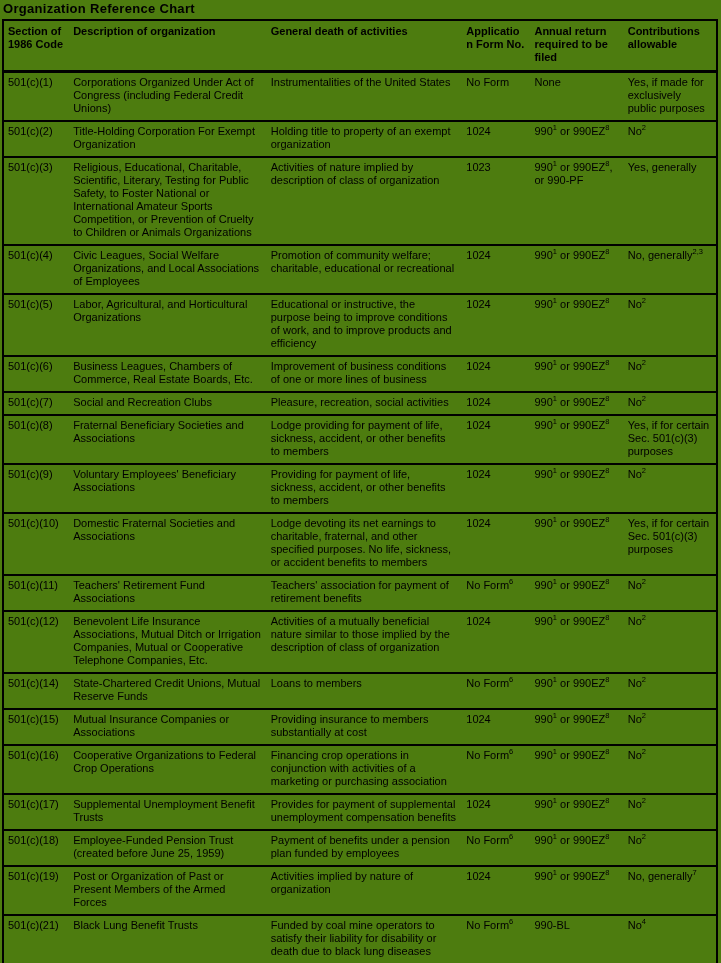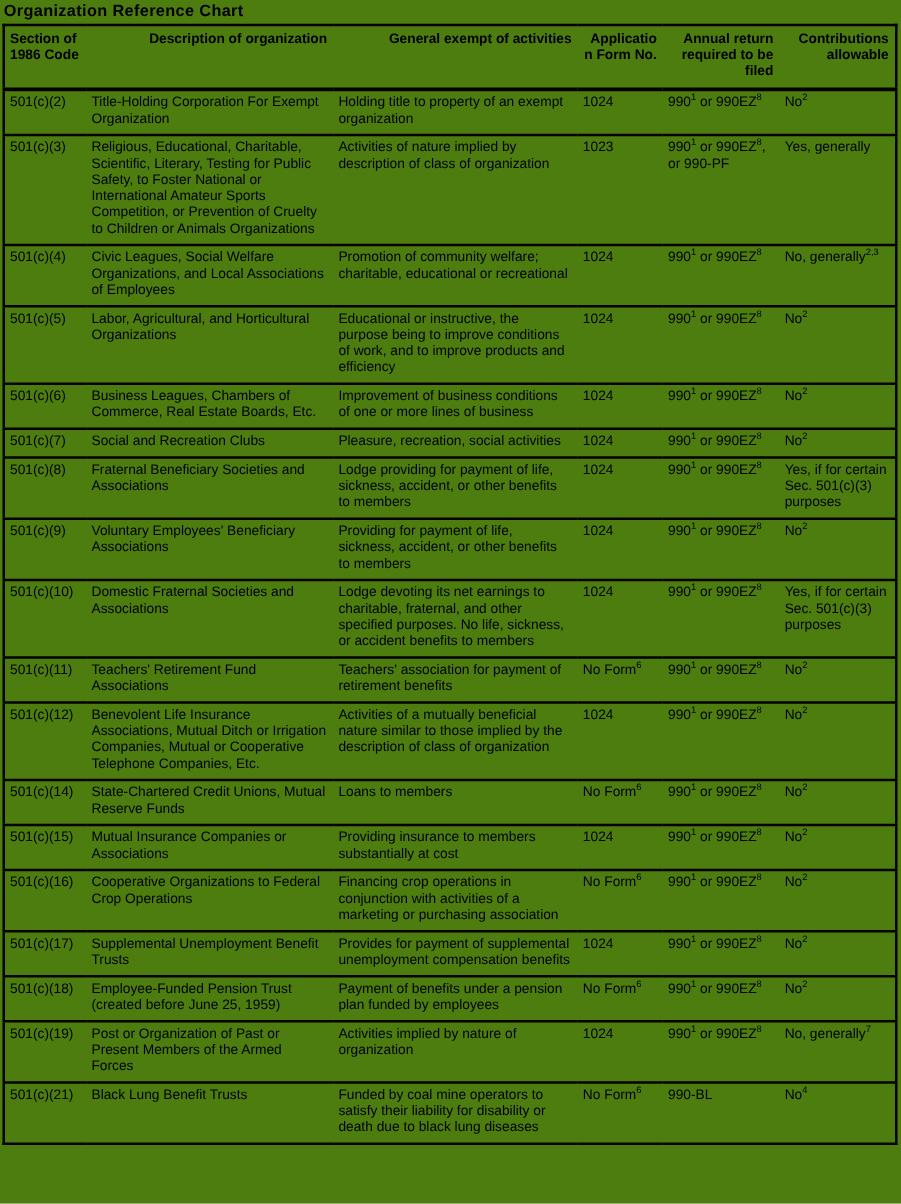--- a/index.html
+++ b/index.html
@@ -36,21 +36,21 @@
     vertical-align: top;
     text-align: left;
     font-size: 11px;
     line-height: 13px;
     padding: 3px 5px 5px 4px;
     overflow: hidden;
     word-wrap: break-word;
   }
   .ref-table thead th {
     font-weight: bold;
-    text-align: right;
+    text-align: left;
     border-bottom: 3px solid #000000;
     padding-top: 4px;
     padding-bottom: 6px;
   }
   .ref-table thead th.col-code {
     text-align: left;
   }
   .ref-table tbody td {
     border-top: 2px solid #000000;
   }
@@ -75,28 +75,36 @@
       <col style="width:197px">
       <col style="width:195px">
       <col style="width:68px">
       <col style="width:93px">
       <col style="width:93px">
     </colgroup>
     <thead>
       <tr>
         <th class="col-code">Section of 1986 Code</th>
         <th>Description of organization</th>
-        <th>General exempt of activities</th>
+        <th>General death of activities</th>
         <th>Application Form No.</th>
         <th>Annual return required to be filed</th>
         <th>Contributions allowable</th>
       </tr>
     </thead>
     <tbody>
         <tr>
+          <td>501(c)(1)</td>
+          <td>Corporations Organized Under Act of Congress (including Federal Credit Unions)</td>
+          <td>Instrumentalities of the United States</td>
+          <td>No Form</td>
+          <td>None</td>
+          <td>Yes, if made for exclusively public purposes</td>
+        </tr>
+        <tr>
           <td>501(c)(2)</td>
           <td>Title-Holding Corporation For Exempt Organization</td>
           <td>Holding title to property of an exempt organization</td>
           <td>1024</td>
           <td>990<sup>1</sup> or 990EZ<sup>8</sup></td>
           <td>No<sup>2</sup></td>
         </tr>
         <tr>
           <td>501(c)(3)</td>
           <td>Religious, Educational, Charitable, Scientific, Literary, Testing for Public Safety, to Foster National or International Amateur Sports Competition, or Prevention of Cruelty to Children or Animals Organizations</td>

